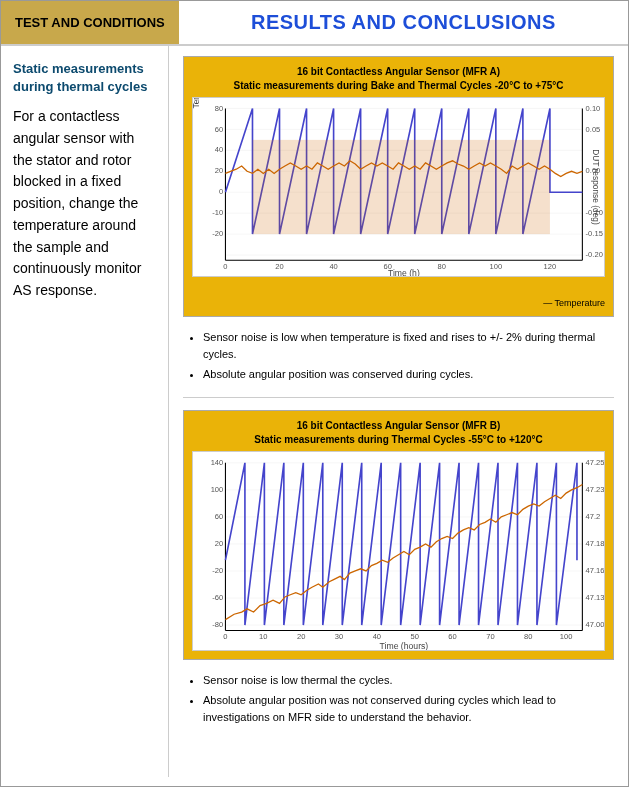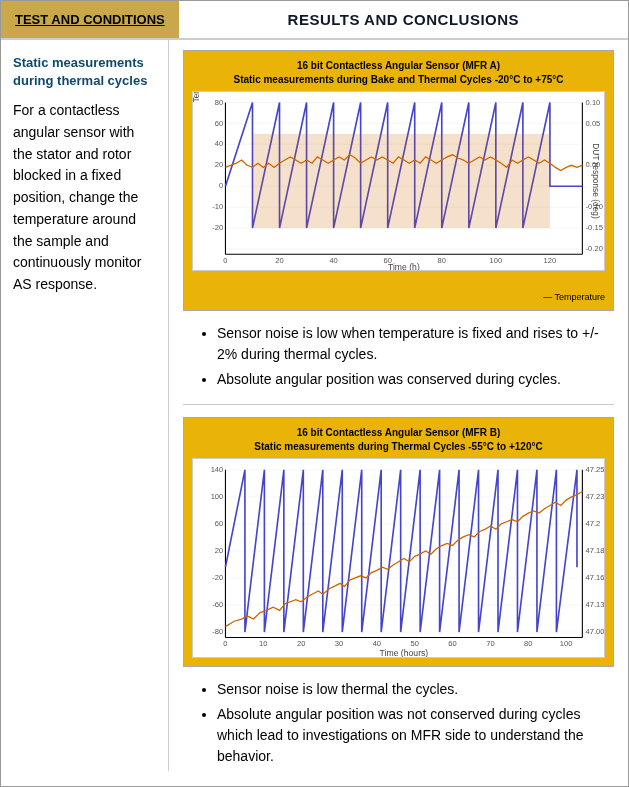--- a/index.html
+++ b/index.html
@@ -24,33 +24,32 @@
       min-width: 130px;
       display: flex;
       align-items: center;
       justify-content: center;
     }
     .header-left-text {
       font-weight: bold;
       font-size: 13px;
       text-align: left;
       color: #000;
-      text-decoration: underline;
     }
     .header-right {
       flex: 1;
       display: flex;
       align-items: center;
       justify-content: center;
       padding: 10px;
     }
     .header-right-text {
       font-weight: bold;
-      font-size: 15px;
-      color: #0f172a;
+      font-size: 20px;
+      color: #1d4ed8;
       letter-spacing: 0.5px;
       text-align: right;
     }
     .main {
       display: flex;
       height: calc(787px - 56px);
     }
     .left-panel {
       width: 168px;
       min-width: 168px;
@@ -103,26 +102,26 @@
     .chart-legend {
       text-align: right;
       font-size: 9px;
       color: #000;
       margin-top: 21px;
     }
     .bullets {
       margin: 8px 0 14px 10px;
     }
     .bullets li {
-      font-size: 14px;
+      font-size: 11px;
       color: #000;
       line-height: 1.5;
       margin-bottom: 4px;
       list-style-type: disc;
-      margin-left: 24px;
+      margin-left: 10px;
     }
     .divider {
       border: none;
       border-top: 1px solid #ccc;
       margin: 6px 0 12px 0;
     }
     .chart-area-2 {
       background: #fff;
       border: 1px solid #ccc;
       width: 100%;

